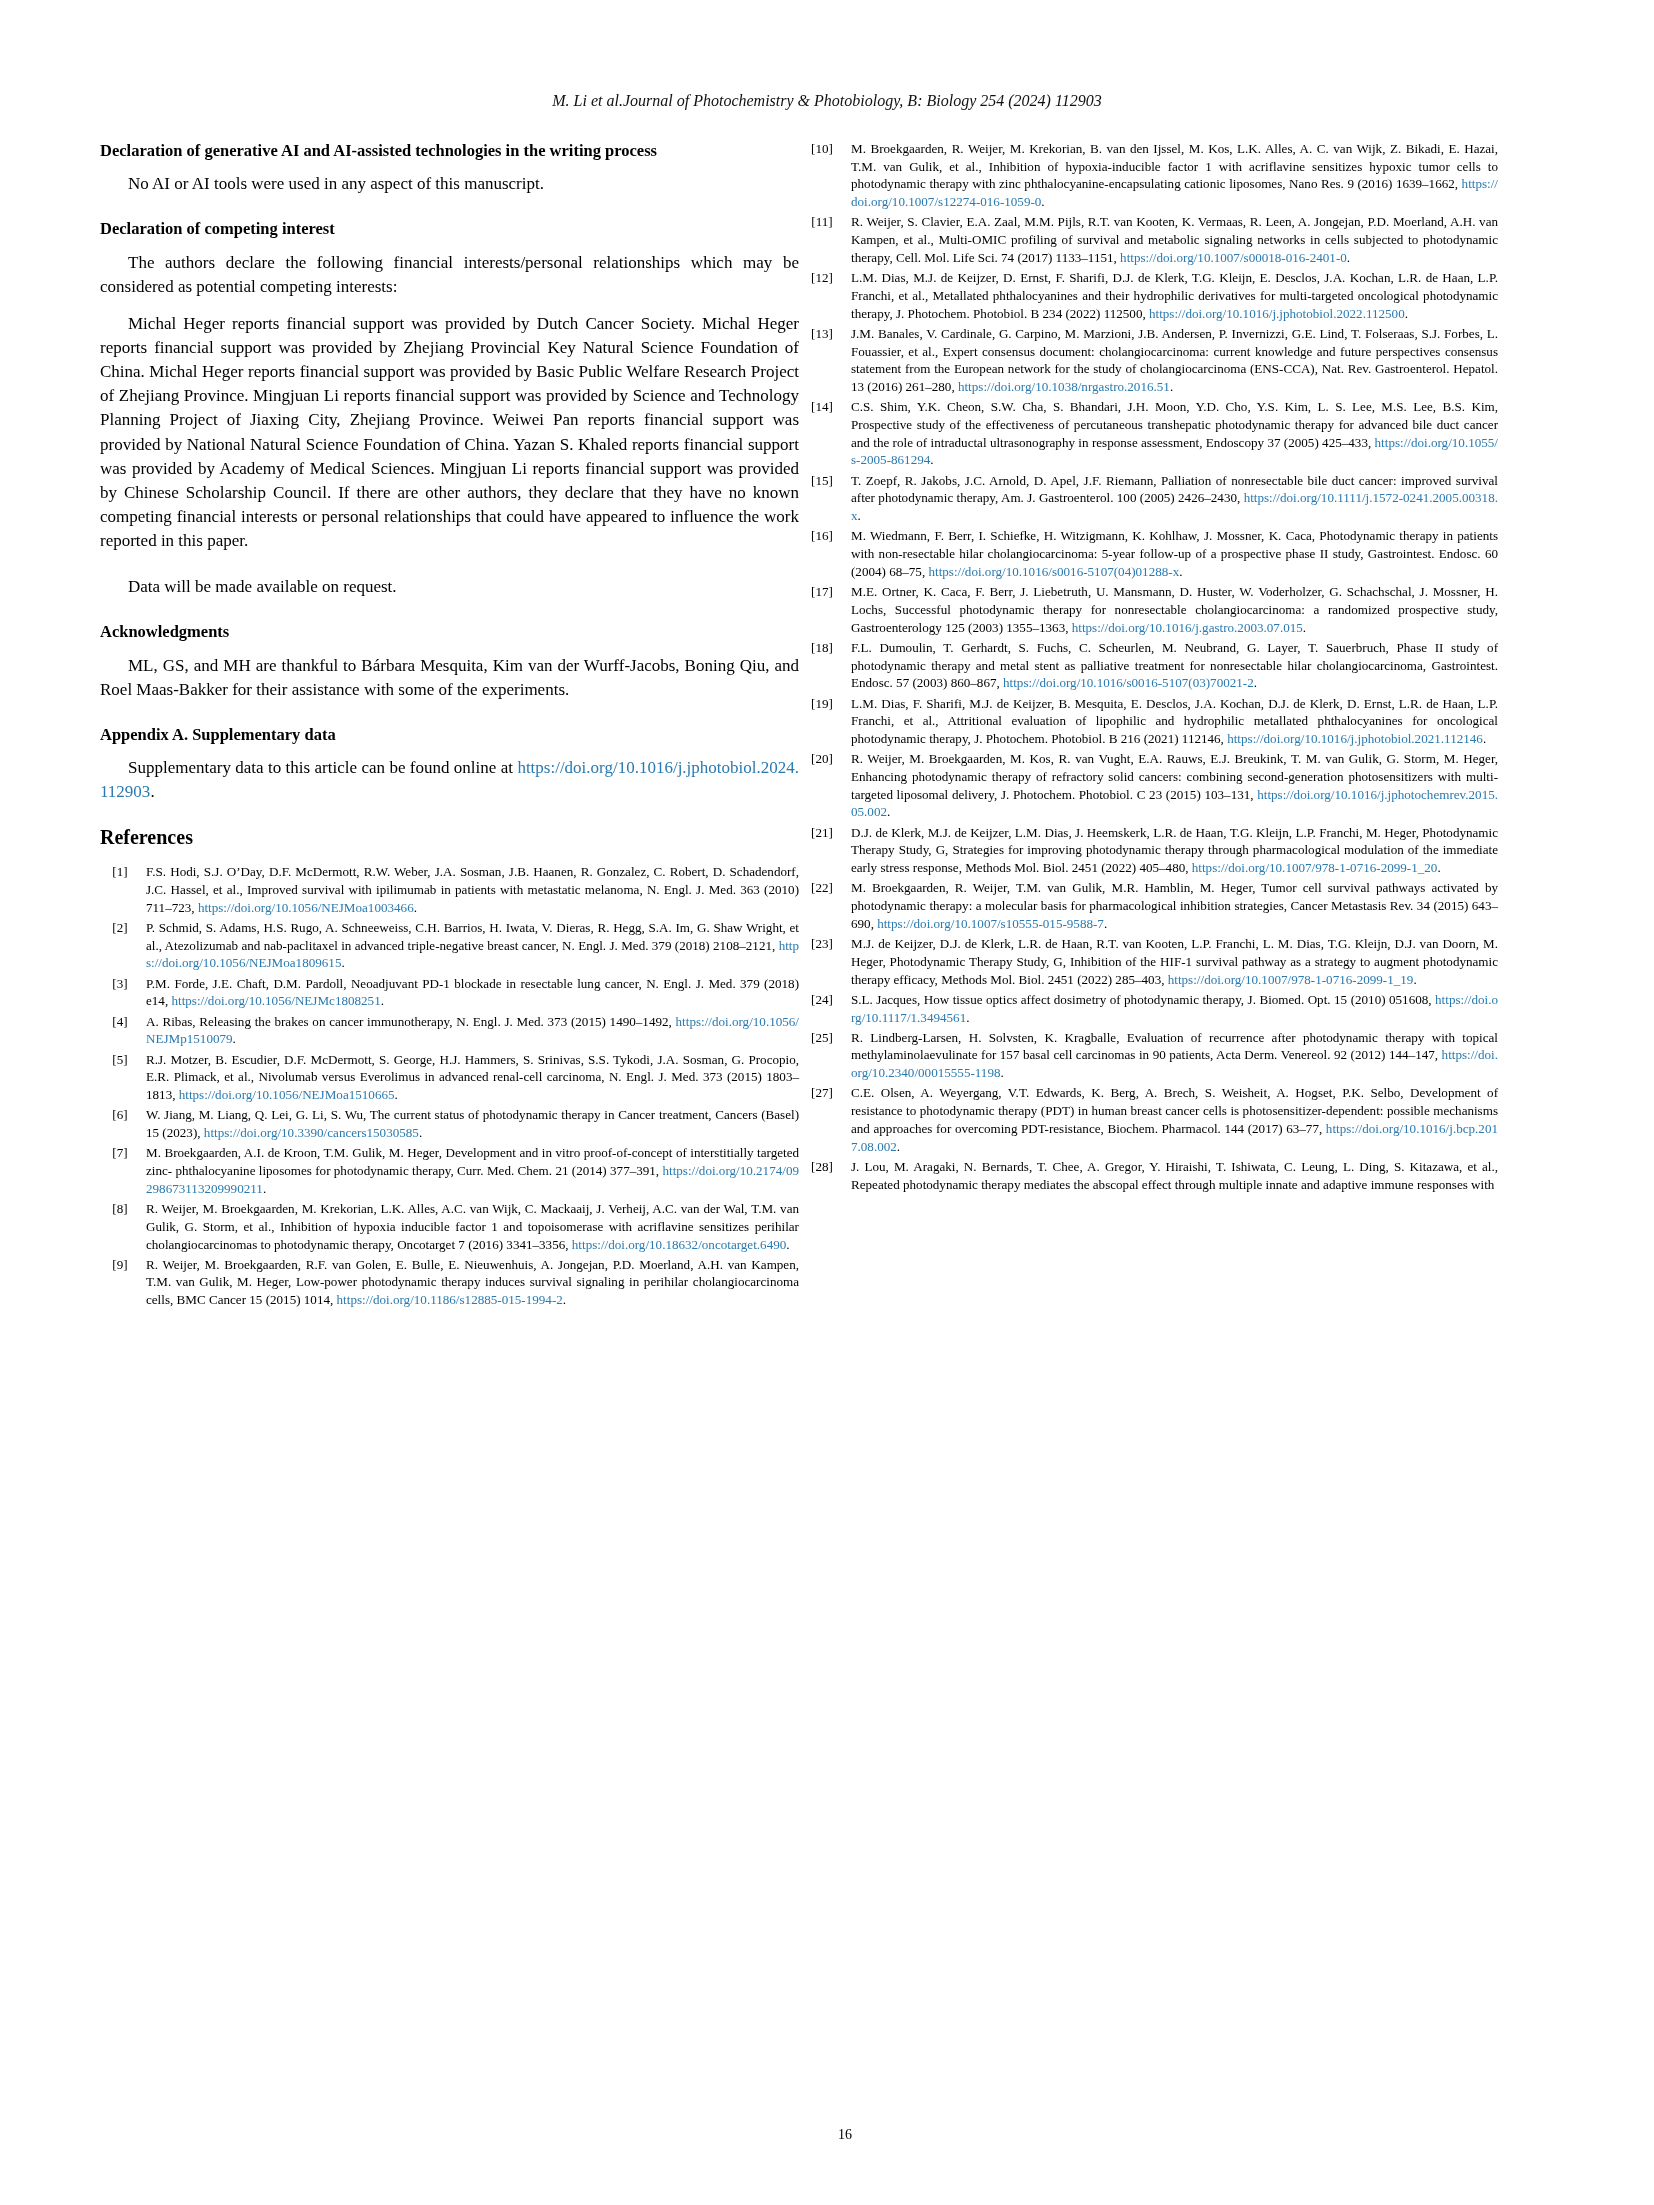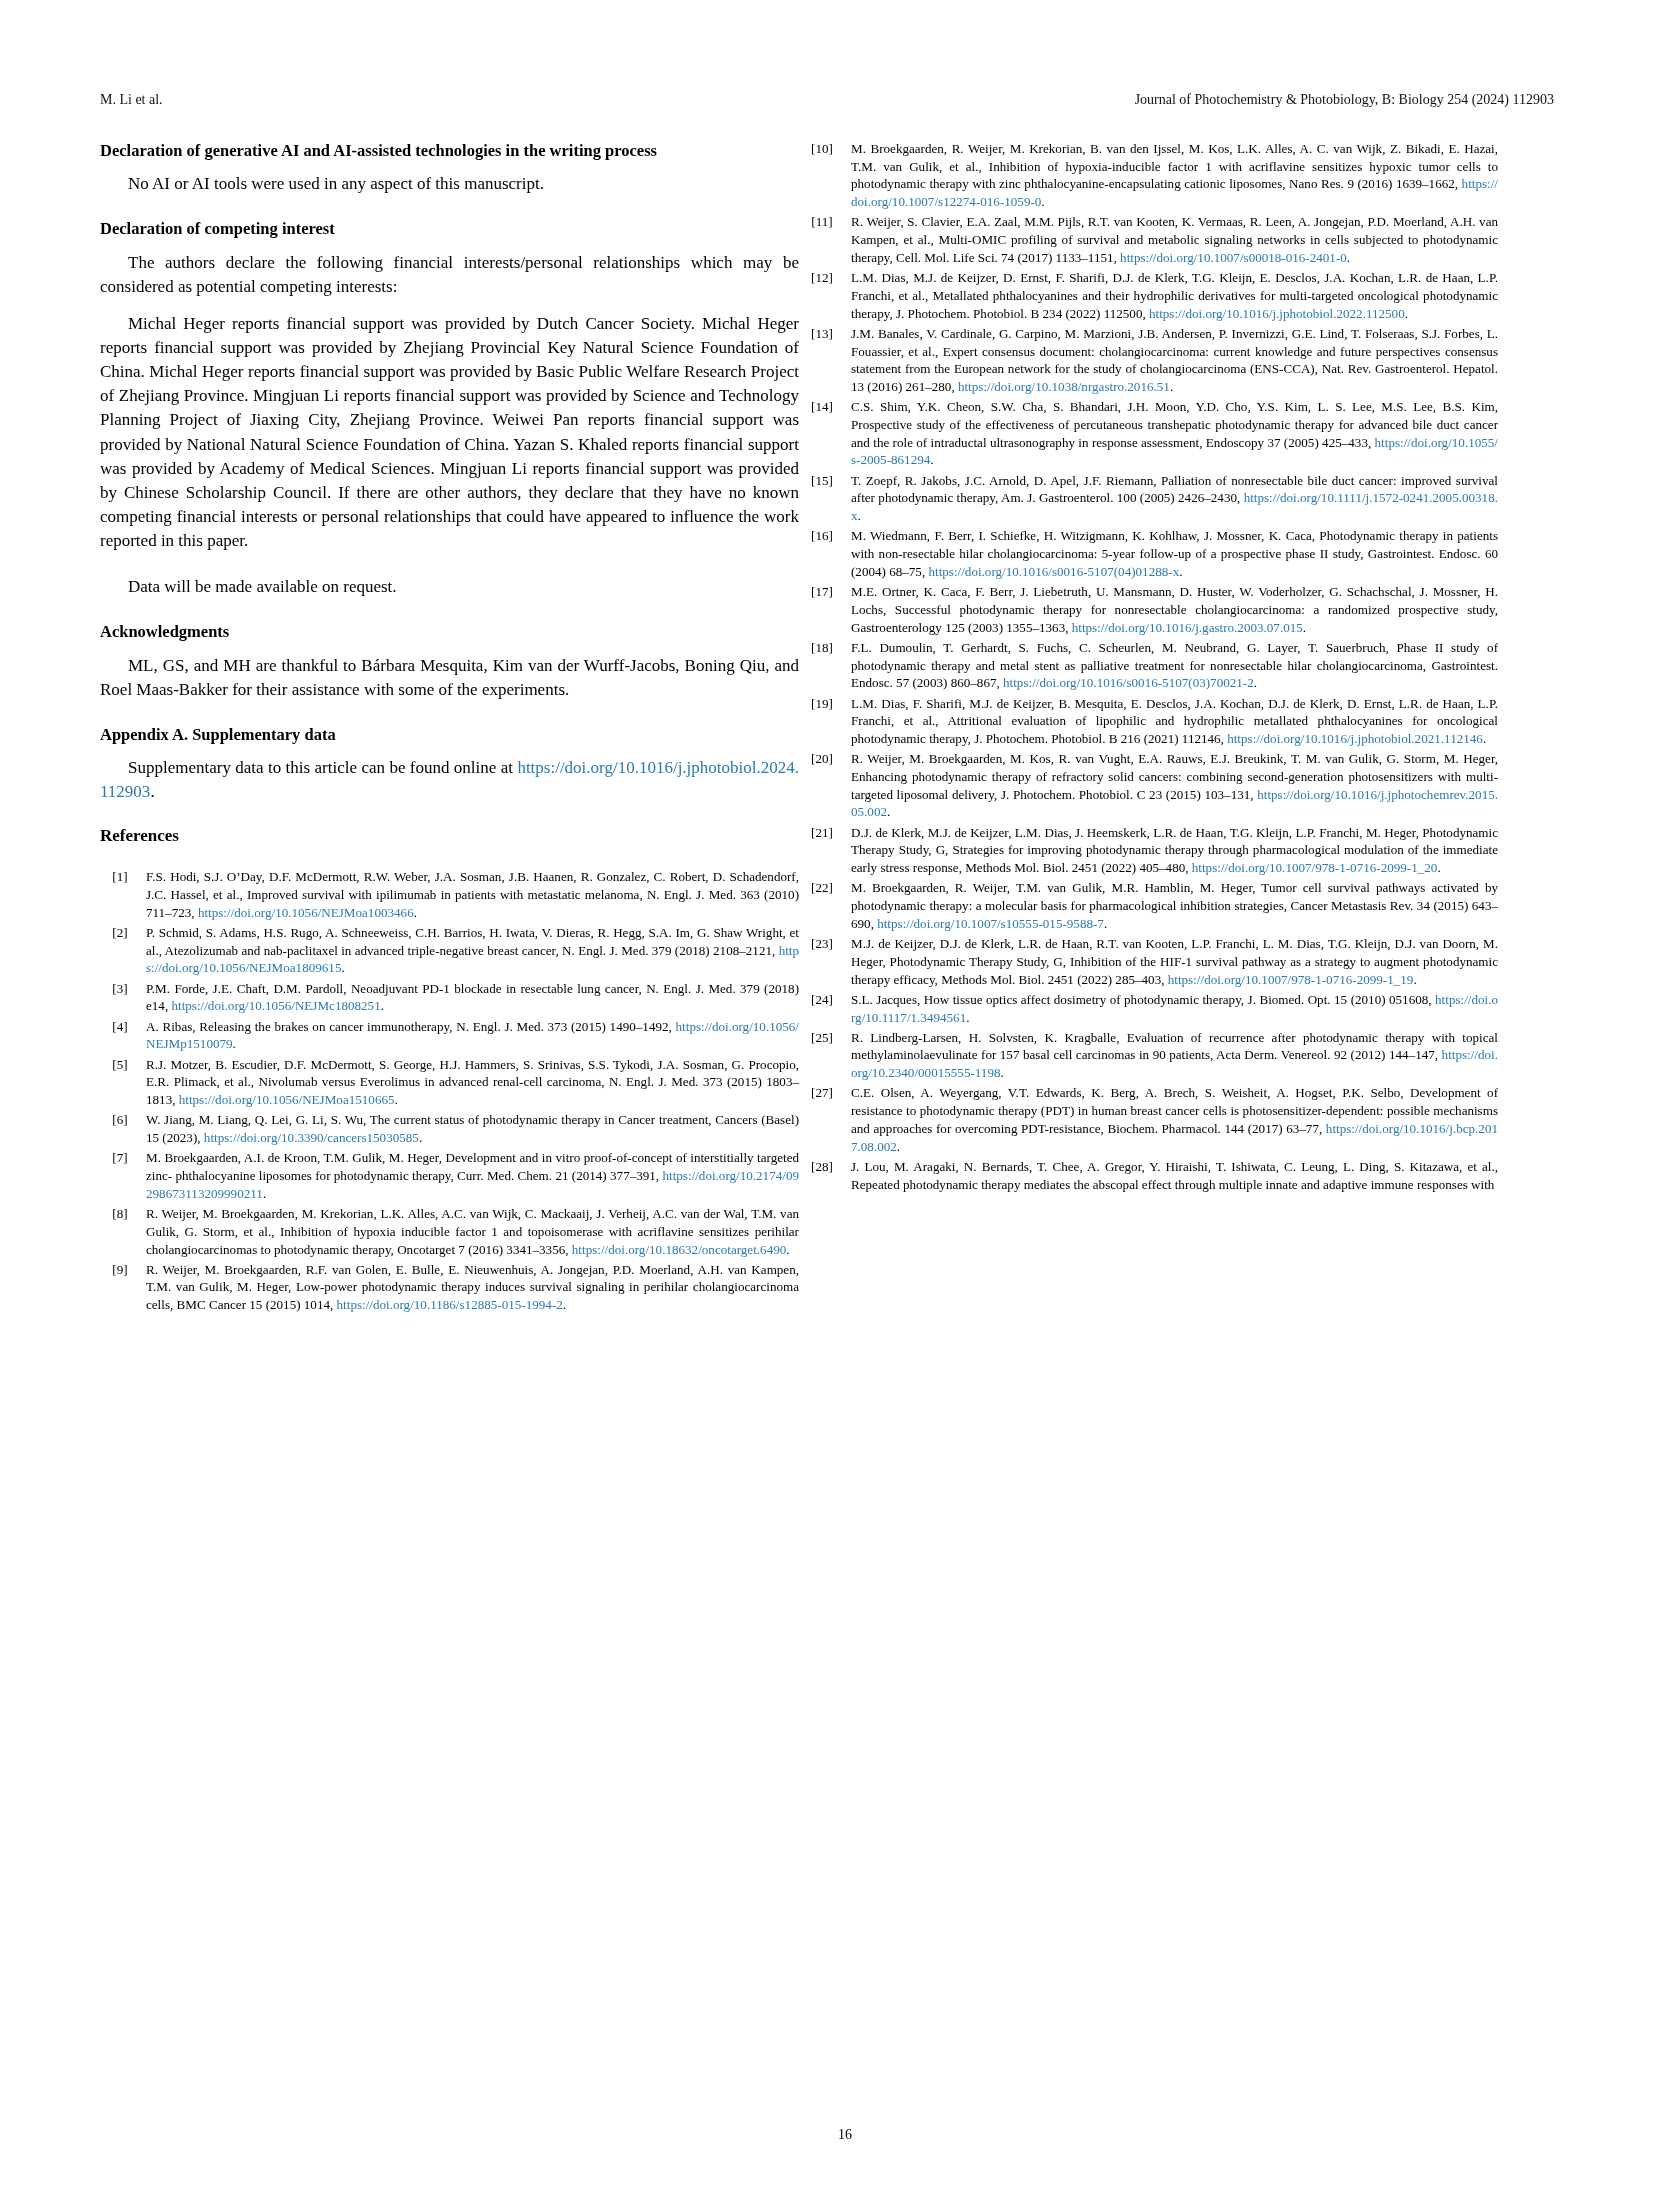--- a/index.html
+++ b/index.html
@@ -21,22 +21,23 @@
     height: 2205px;
     padding: 0;
     box-sizing: border-box;
   }
   .header {
     position: absolute;
     top: 92px;
     left: 100px;
     right: 100px;
     display: flex;
-    justify-content: space-between;
-    font-size: 14px;
+    justify-content: center;
+    font-style: italic;
+    font-size: 16px;
     color: #111;
   }
   .header .author { font-family: "Liberation Serif", serif; }
   .header .journal { font-family: "Liberation Serif", serif; }
 
   .columns {
     position: absolute;
     top: 140px;
     left: 100px;
     width: 1454px;
@@ -61,23 +62,23 @@
   }
   .sec-block { margin-bottom: 22px; }
 
   a.link, .link {
     color: #2a7ab0;
     text-decoration: none;
     word-break: break-all;
   }
 
   h2.refs {
-    font-size: 17px;
+    font-size: 20px;
     font-weight: bold;
-    margin: 6px 0 22px 0;
+    margin: 6px 0 14px 0;
     font-family: Liberation Serif, serif;
   }
   ul.reflist {
     list-style: none;
     margin: 0;
     padding: 0;
   }
   ul.reflist li {
     position: relative;
     padding-left: 46px;

